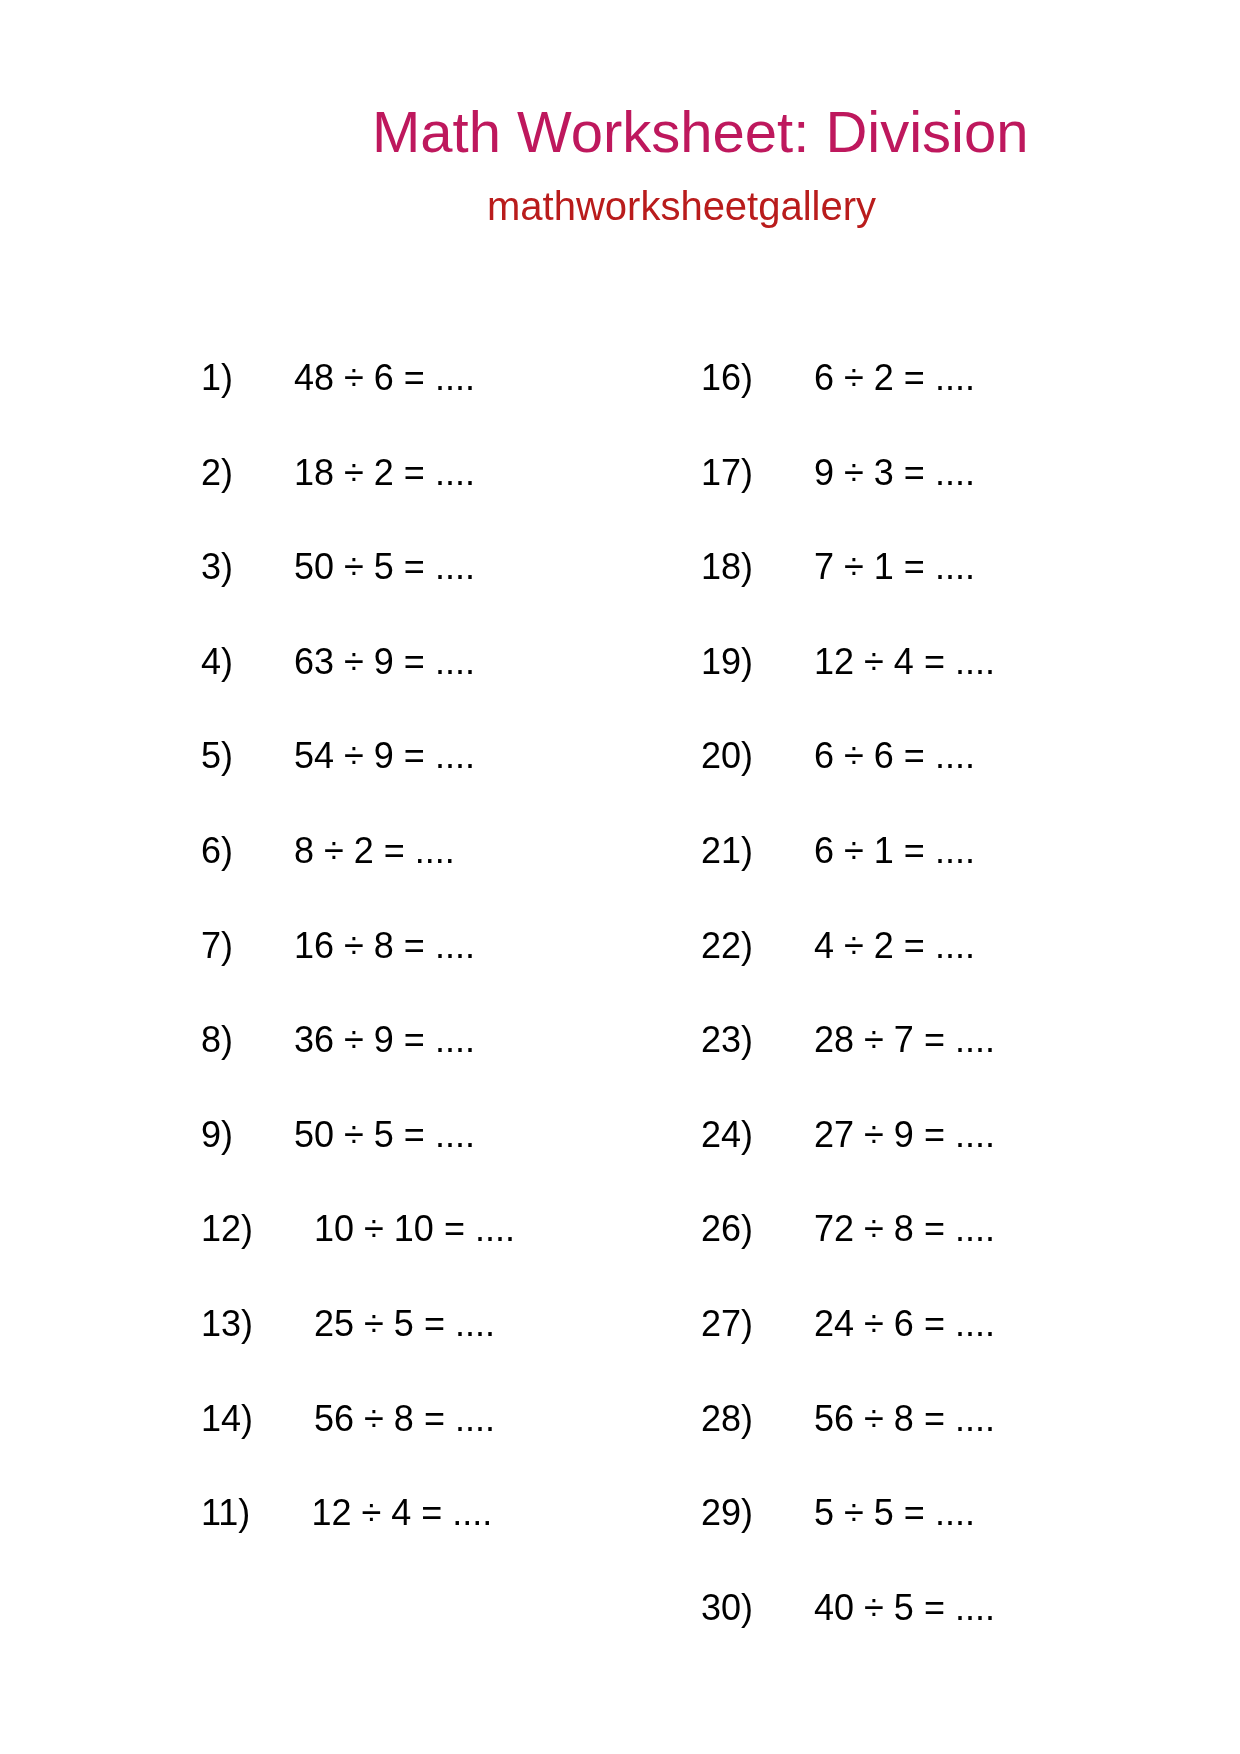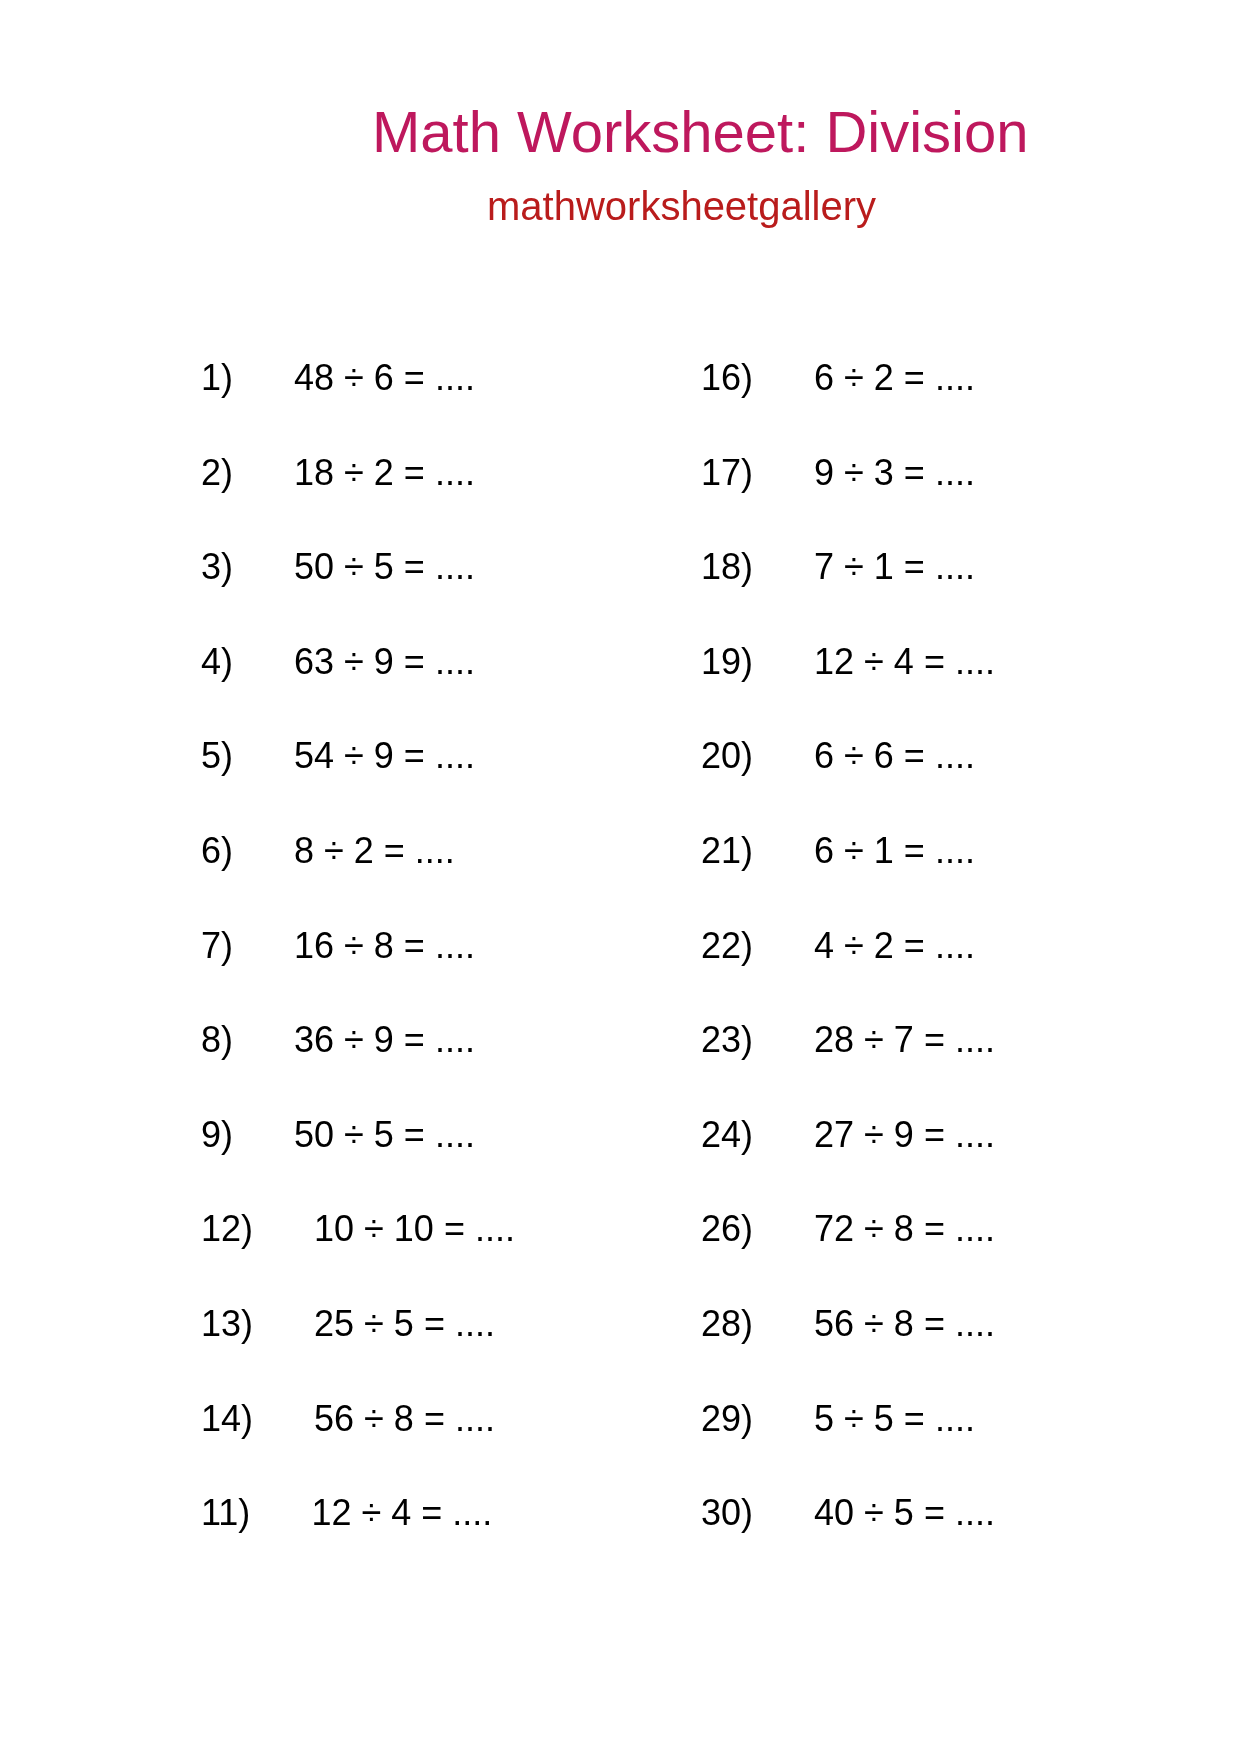--- a/index.html
+++ b/index.html
@@ -78,16 +78,17 @@
   <div class="problem"><span class="num">16)</span>  <span class="expr">6 ÷ 2 = ....</span></div>
   <div class="problem"><span class="num">17)</span>  <span class="expr">9 ÷ 3 = ....</span></div>
   <div class="problem"><span class="num">18)</span>  <span class="expr">7 ÷ 1 = ....</span></div>
   <div class="problem"><span class="num">19)</span>  <span class="expr">12 ÷ 4 = ....</span></div>
   <div class="problem"><span class="num">20)</span>  <span class="expr">6 ÷ 6 = ....</span></div>
   <div class="problem"><span class="num">21)</span>  <span class="expr">6 ÷ 1 = ....</span></div>
   <div class="problem"><span class="num">22)</span>  <span class="expr">4 ÷ 2 = ....</span></div>
   <div class="problem"><span class="num">23)</span>  <span class="expr">28 ÷ 7 = ....</span></div>
   <div class="problem"><span class="num">24)</span>  <span class="expr">27 ÷ 9 = ....</span></div>
   <div class="problem"><span class="num">26)</span>  <span class="expr">72 ÷ 8 = ....</span></div>
+  <div class="problem"><span class="num">27)</span>  <span class="expr">24 ÷ 6 = ....</span></div>
   <div class="problem"><span class="num">28)</span>  <span class="expr">56 ÷ 8 = ....</span></div>
   <div class="problem"><span class="num">29)</span>  <span class="expr">5 ÷ 5 = ....</span></div>
   <div class="problem"><span class="num">30)</span>  <span class="expr">40 ÷ 5 = ....</span></div>
 </div>
 
 </body></html>

